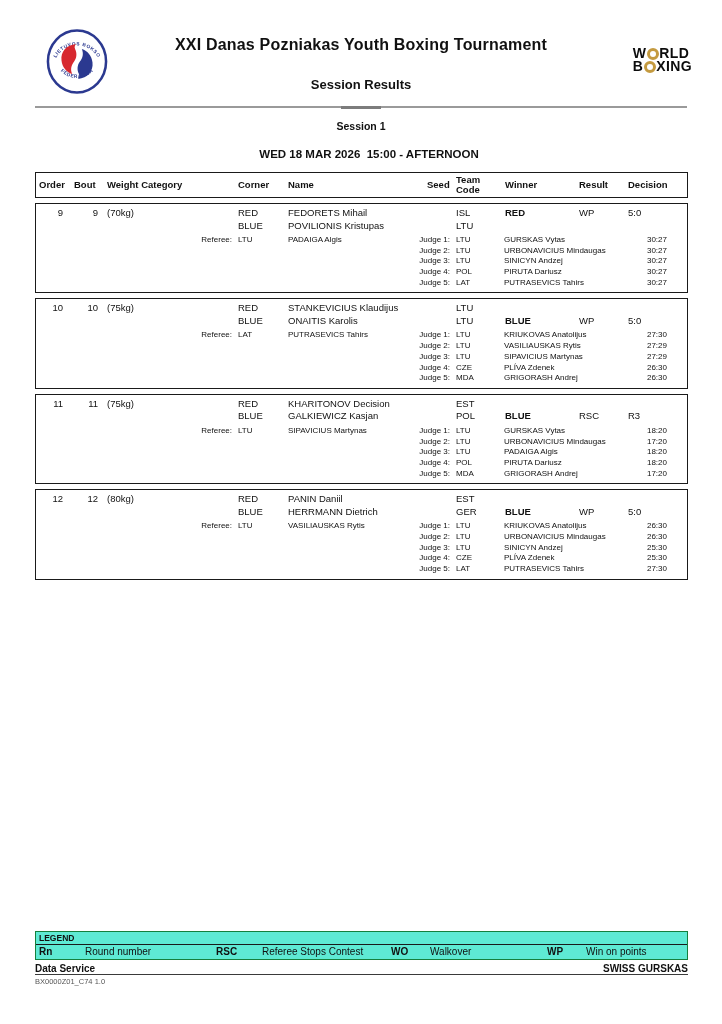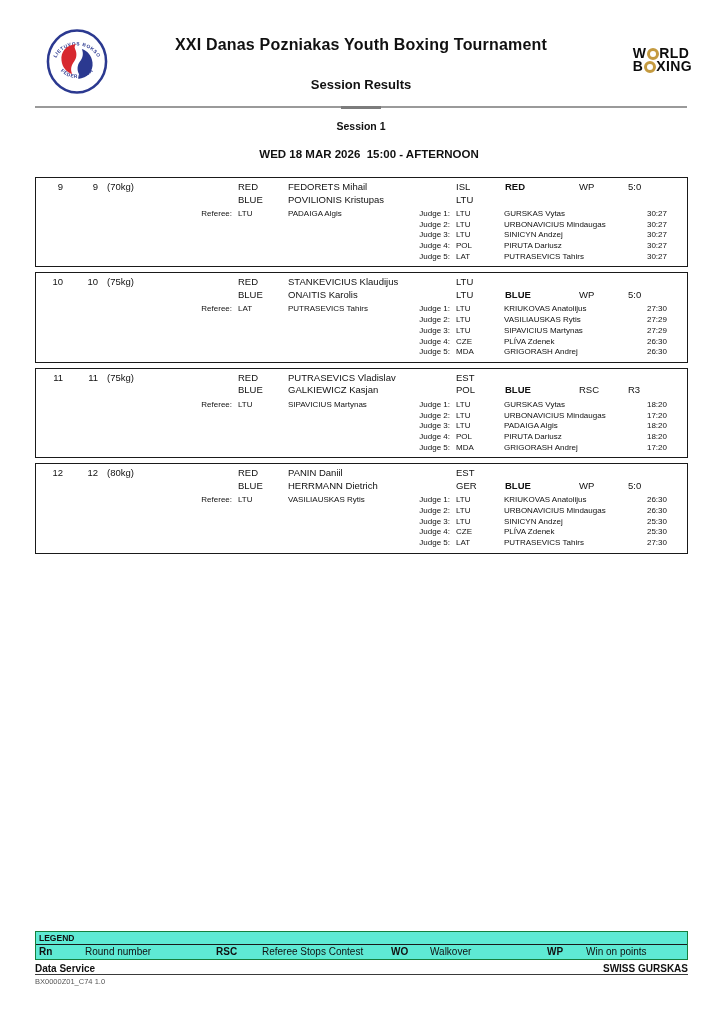--- a/index.html
+++ b/index.html
@@ -102,20 +102,33 @@
           <span>XING</span>
       </div>
     </div>
 
     <div class="header-rule"></div>
     <div class="session-title">Session 1</div>
     <div class="session-datetime">WED 18 MAR 2026  15:00 - AFTERNOON</div>
   </div>
 
   <div class="results-table">
+    <div class="box header-box grid-row">
+        <div class="cell c1 th">Order</div>
+        <div class="cell c2 th">Bout</div>
+        <div class="cell c3 th">Weight Category</div>
+        <div class="cell c4 th">Corner</div>
+        <div class="cell c5 th">Name</div>
+        <div class="cell c6 th">Seed</div>
+        <div class="cell c7 th">Team
+Code</div>
+        <div class="cell c8 th">Winner</div>
+        <div class="cell c9 th">Result</div>
+        <div class="cell c10 th">Decision</div>
+      </div>
     <div>
         <div class="box bout-box">
           <div class="grid-row">
             <div class="c1">9</div>
             <div class="c2">9</div>
             <div class="c3">(70kg)</div>
             <div class="c4">RED</div>
             <div class="c5">FEDORETS Mihail</div>
             <div class="c7">ISL</div>
             <div class="c8 bold">RED</div>
@@ -213,21 +226,21 @@
             <span class="o-judge-name">GRIGORASH Andrej</span>
             <span class="o-judge-score">26:30</span>
           </div>
         </div>
         <div class="box bout-box">
           <div class="grid-row">
             <div class="c1">11</div>
             <div class="c2">11</div>
             <div class="c3">(75kg)</div>
             <div class="c4">RED</div>
-            <div class="c5">PUTRASEVICS Vladislav</div>
+            <div class="c5">KHARITONOV Decision</div>
             <div class="c7">EST</div>
           </div>
           <div class="grid-row">
             <div class="c4">BLUE</div>
             <div class="c5">GALKIEWICZ Kasjan</div>
             <div class="c7">POL</div>
             <div class="c8 bold">BLUE</div>
             <div class="c9">RSC</div>
             <div class="c10">R3</div>
           </div>

